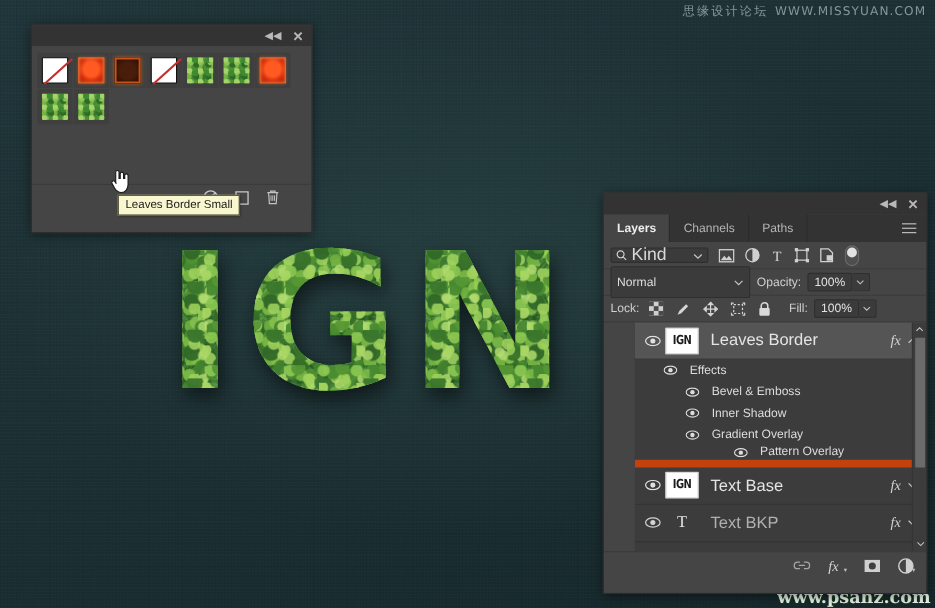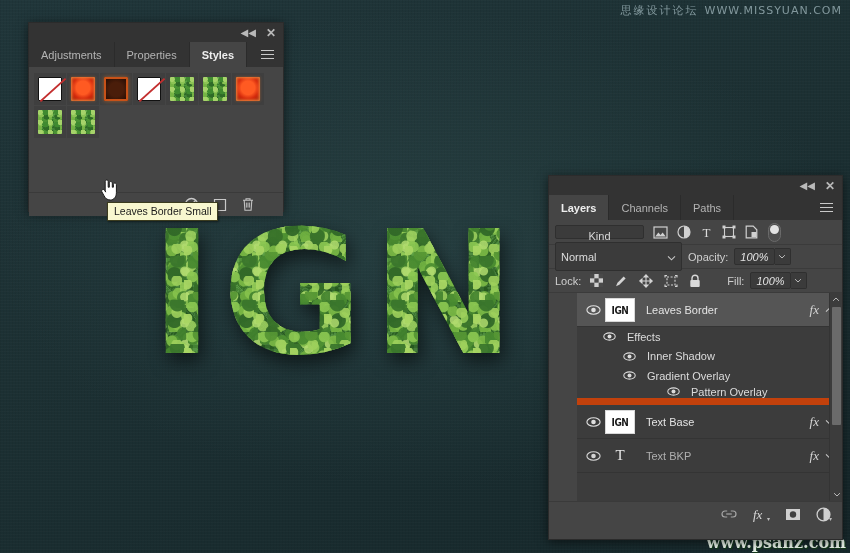--- a/index.html
+++ b/index.html
@@ -274,22 +274,21 @@
   .kind-select {
     width: 89px; height: 14px;
     background: #3b3b3b;
     border: 1px solid #2f2f2f;
     border-radius: 2px;
     display: flex; align-items: center;
     gap: 4px;
     padding: 0 4px;
     cursor: pointer;
     color: #d8d8d8;
-    font-size: 11px;
-    flex-direction: column;
+    font-size: 16px;
   }
   .kind-select .caret { margin-left: auto; }
   .filter-icon { cursor: pointer; display: flex; align-items: center; }
   .toggle-pill {
     width: 13px; height: 19px;
     border-radius: 7px;
     background: #4e4e4e;
     border: 1px solid #6a6a6a;
     position: relative;
     cursor: pointer;
@@ -324,21 +323,20 @@
     height: 17px;
     background: #3b3b3b;
     border: 1px solid #2f2f2f;
     border-radius: 2px;
     display: flex; align-items: center;
     padding: 0 5px;
     min-width: 40px;
     justify-content: center;
     color: #e2e2e2;
     cursor: text;
-    font-style: italic;
   }
   .num-caret {
     width: 16px; height: 17px;
     background: #3b3b3b;
     border: 1px solid #2f2f2f;
     border-left: none;
     border-radius: 0 2px 2px 0;
     display: flex; align-items: center; justify-content: center;
     cursor: pointer;
   }
@@ -383,21 +381,21 @@
     transform: scaleY(1.25);
     white-space: nowrap;
   }
   .thumb.tlayer { border: none; background: transparent; }
   .thumb.tlayer .tglyph {
     font-family: "Liberation Serif", serif;
     font-size: 15px; color: #e6e6e6;
   }
   .layer-name {
     margin-left: 11px;
-    font-size: 11px;
+    font-size: 15px;
     color: #e4e4e4;
   }
   .layer-name.dim { color: #b0b0b0; }
   .row-right {
     margin-left: auto;
     display: flex; align-items: center;
     gap: 6px;
     padding-right: 8px;
   }
   .fx-mark {
@@ -477,32 +475,20 @@
     <span class="small">www.psahz.com</span>
   </div>
 
   <div class="ps-panel" id="styles-panel">
 
     <div class="panel-titlebar">
       <span class="tb-btn">◀◀</span>
       <span class="tb-btn close">✕</span>
     </div>
 
-    <div class="tabstrip">
-      <div class="tab">Adjustments</div>
-      <div class="tab">Properties</div>
-      <div class="tab active">Styles</div>
-      <div class="menu-btn">
-        <span class="hamburger">
-            <i></i>
-            <i></i>
-            <i></i>
-          </span>
-      </div>
-    </div>
 
     <div id="styles-body">
       <div class="sw-grid">
         <div class="swatch">
             <div class="chip none"></div>
           </div>
         <div class="swatch">
             <div class="chip red"></div>
           </div>
         <div class="swatch">
@@ -674,21 +660,21 @@
             <path d="M1 3.6V1.6h2M13 3.6V1.6h-2M1 10.4v2h2M13 10.4v2h-2" stroke="#d4d4d4" stroke-width="1.1" fill="none"></path>
           </svg>
         </span>
         <span class="lock-ic">
           <svg width="12" height="14" viewBox="0 0 12 14">
             <path d="M3 6V4.2a3 3 0 0 1 6 0V6" fill="none" stroke="#d9d9d9" stroke-width="1.4"></path>
             <rect x="1.3" y="6" width="9.4" height="7" rx="1" fill="#d9d9d9"></rect>
           </svg>
         </span>
       </span>
-      <span class="lbl" style="margin-left:20px">Fill:</span>
+      <span class="lbl" style="margin-left:10px">Fill:</span>
       <div style="display:flex">
         <span class="num-field">100%</span>
         <span class="num-caret">
           <svg width="8" height="5" viewBox="0 0 9 6">
               <path d="M1 1.4L4.5 4.8 8 1.4" fill="none" stroke="#c6c6c6" stroke-width="1.1"></path>
             </svg>
         </span>
       </div>
     </div>
 
@@ -718,20 +704,29 @@
       <div class="effect-row">
         <span class="eye">
           <svg width="13" height="9" viewBox="0 0 15 10">
             <ellipse cx="7.5" cy="5" rx="6.6" ry="4.2" fill="none" stroke="#e0e0e0" stroke-width="1.2"></ellipse>
             <circle cx="7.5" cy="5" r="2.3" fill="#e0e0e0"></circle>
           </svg>
         </span>
         <span class="effect-label">Effects</span>
       </div>
 
+      <div class="effect-row child">
+        <span class="eye">
+          <svg width="13" height="9" viewBox="0 0 15 10">
+            <ellipse cx="7.5" cy="5" rx="6.6" ry="4.2" fill="none" stroke="#dcdcdc" stroke-width="1.2"></ellipse>
+            <circle cx="7.5" cy="5" r="2.3" fill="#dcdcdc"></circle>
+          </svg>
+        </span>
+        <span class="effect-label">Bevel &amp; Emboss</span>
+      </div>
 
       <div class="effect-row child">
         <span class="eye">
           <svg width="13" height="9" viewBox="0 0 15 10">
             <ellipse cx="7.5" cy="5" rx="6.6" ry="4.2" fill="none" stroke="#dcdcdc" stroke-width="1.2"></ellipse>
             <circle cx="7.5" cy="5" r="2.3" fill="#dcdcdc"></circle>
           </svg>
         </span>
         <span class="effect-label">Inner Shadow</span>
       </div>

